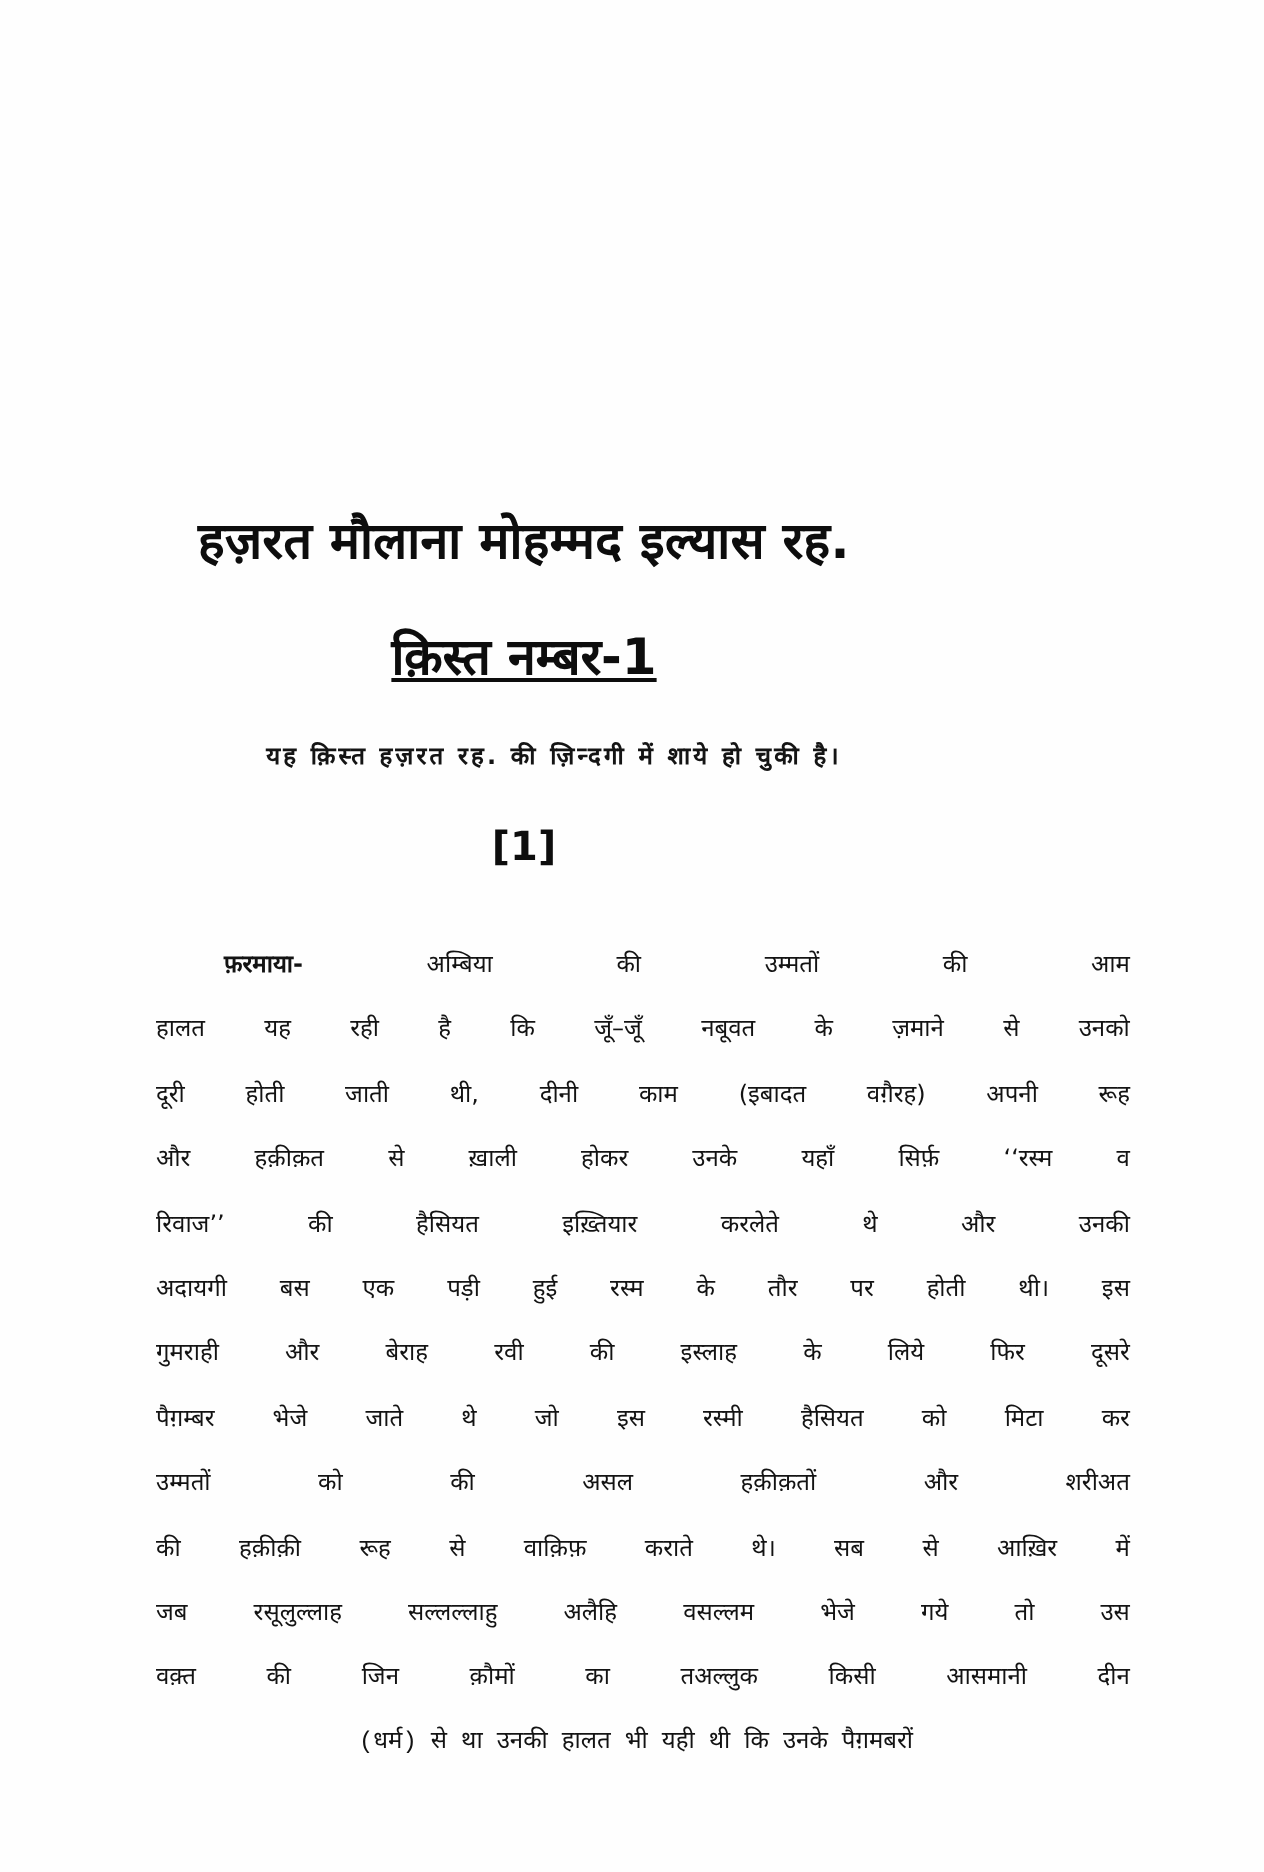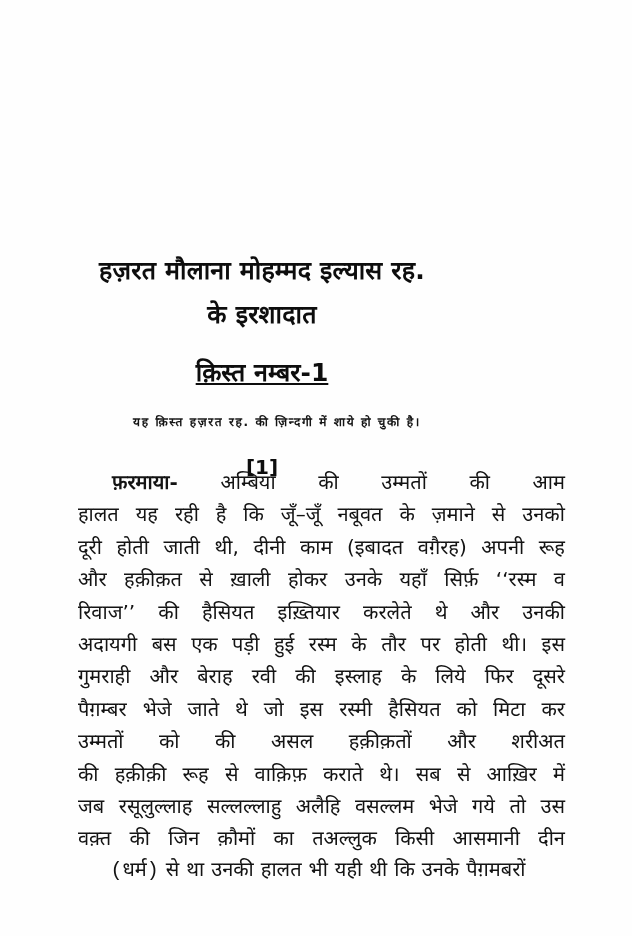--- a/index.html
+++ b/index.html
@@ -88,21 +88,21 @@
   
   .body-block {
     position: absolute;
     left: 78px;
     top: 466px;
     width: 487px;
   }
 
   .body-line {
     font-family: "DejaVu Sans", sans-serif;
-    font-size: 20px;
+    font-size: 12px;
     line-height: 32.4px;
     color: #131313;
     white-space: nowrap;
     height: 32.4px;
     display: flex;
     align-items: baseline;
   }
 
   
   .body-line > .w {
@@ -133,21 +133,20 @@
 </style>
 </head>
 <body>
 
 <div class="page">
 
   <div class="header-block">
 
     <div class="doc-title">
       <span class="line1">हज़रत मौलाना मोहम्मद इल्यास रह.</span>
-      <span class="line2">के इरशादात</span>
     </div>
 
     <div class="installment-title">क़िस्त नम्बर-1</div>
 
     <div class="publication-note">यह क़िस्त हज़रत रह. की ज़िन्दगी में शाये हो चुकी है।</div>
 
     <div class="section-marker">[1]</div>
 
   </div>
 

